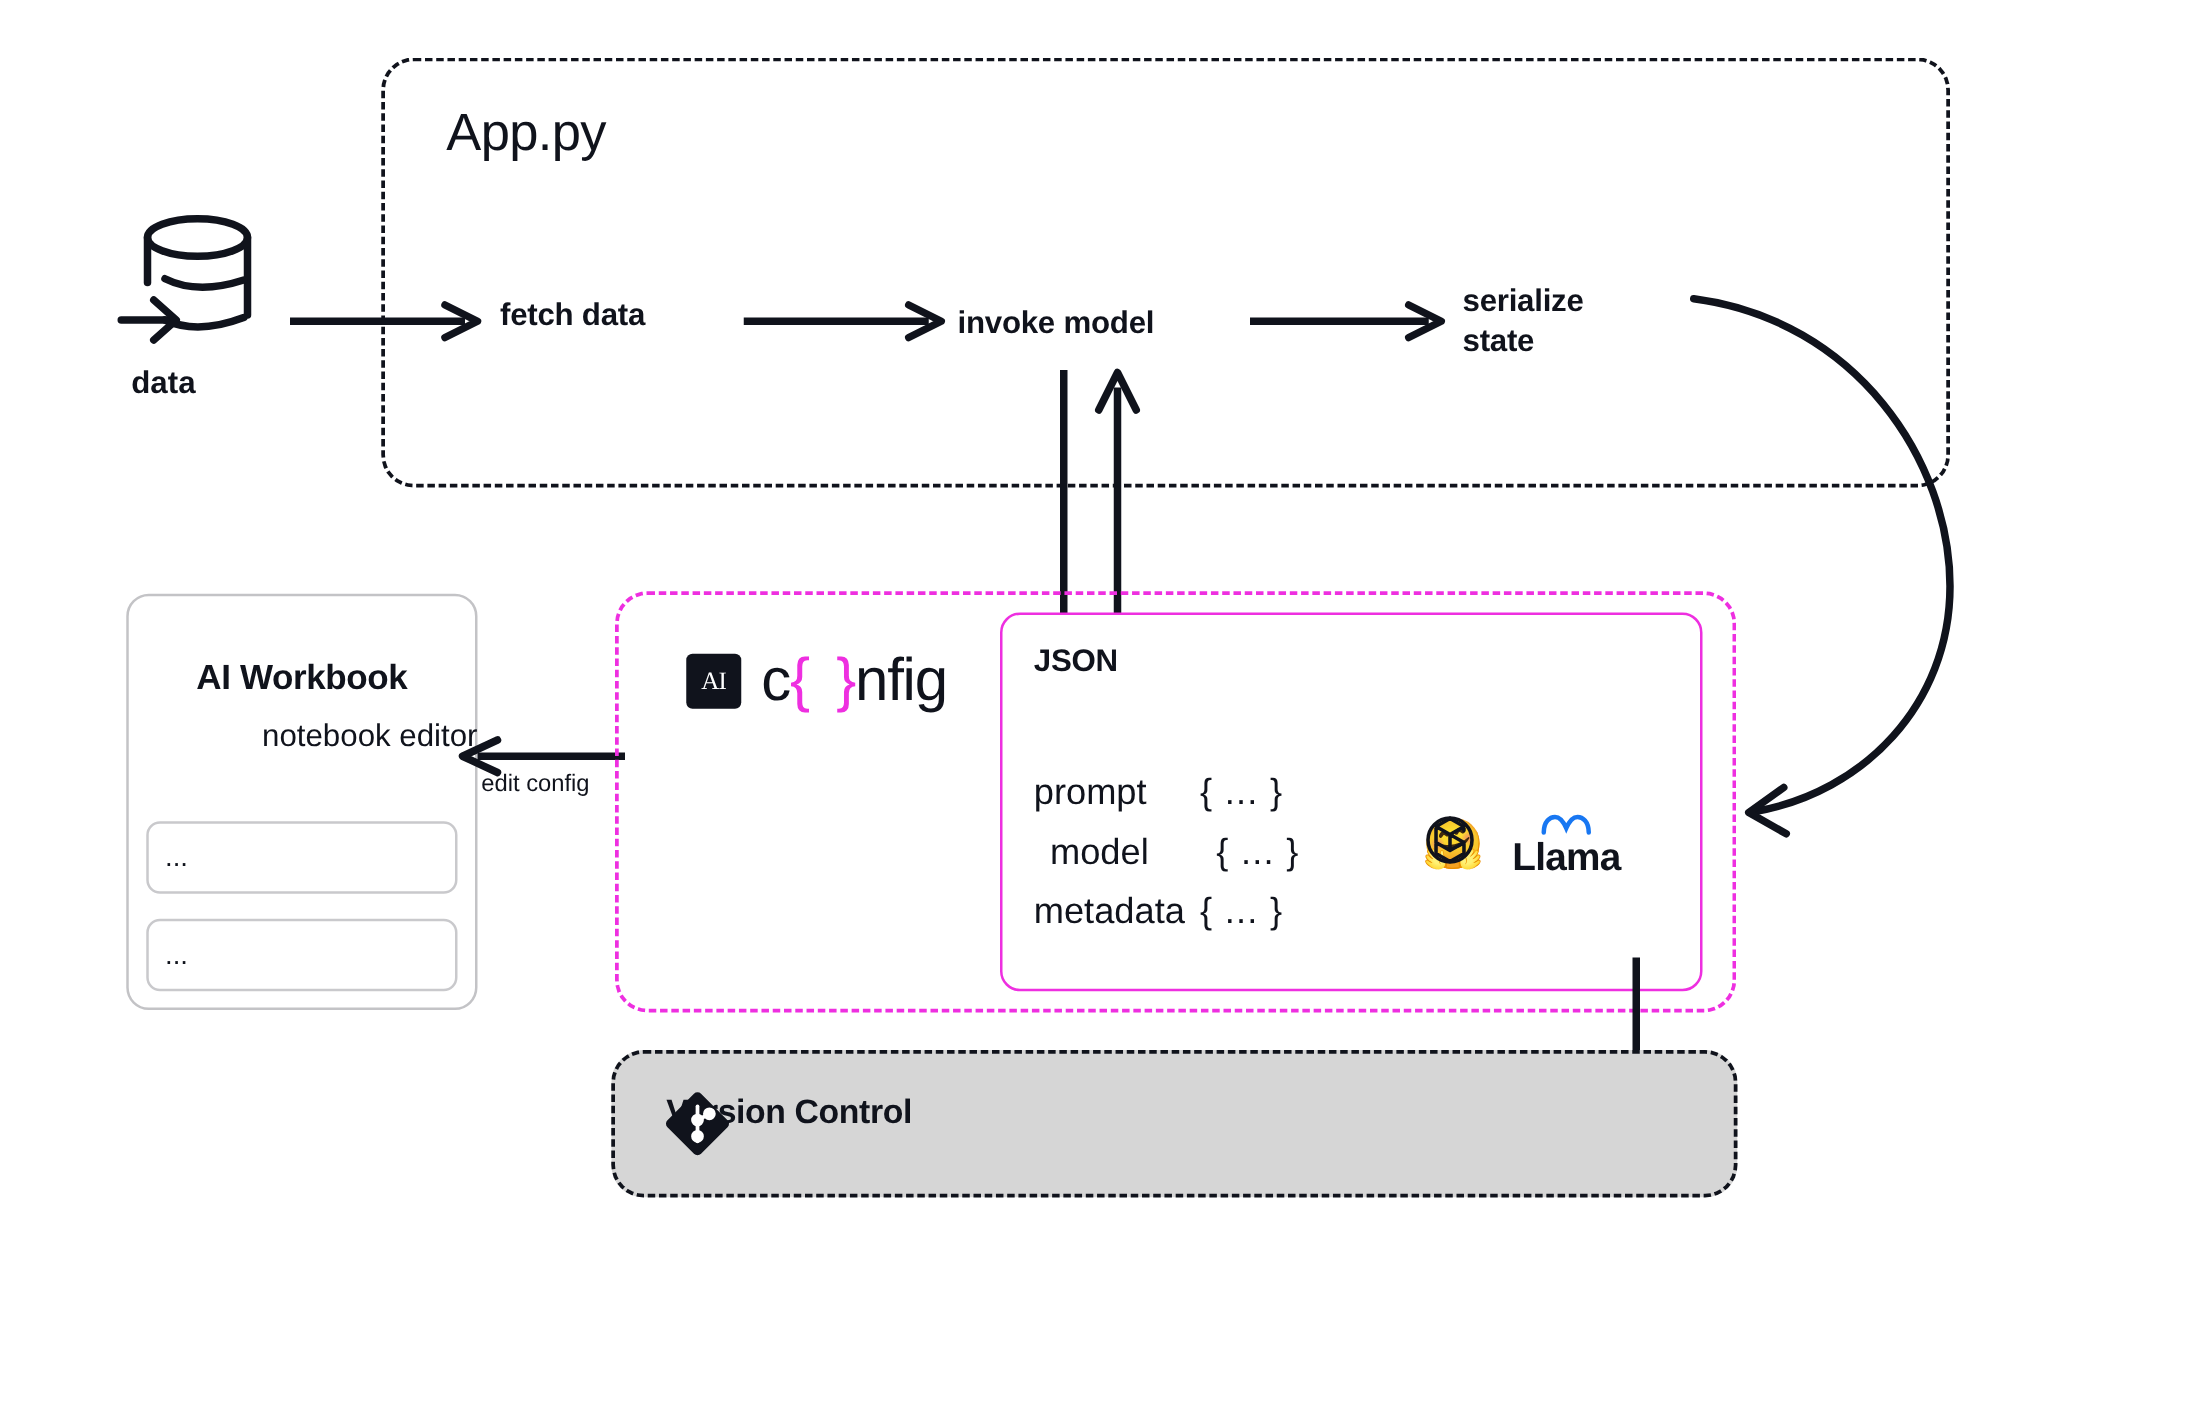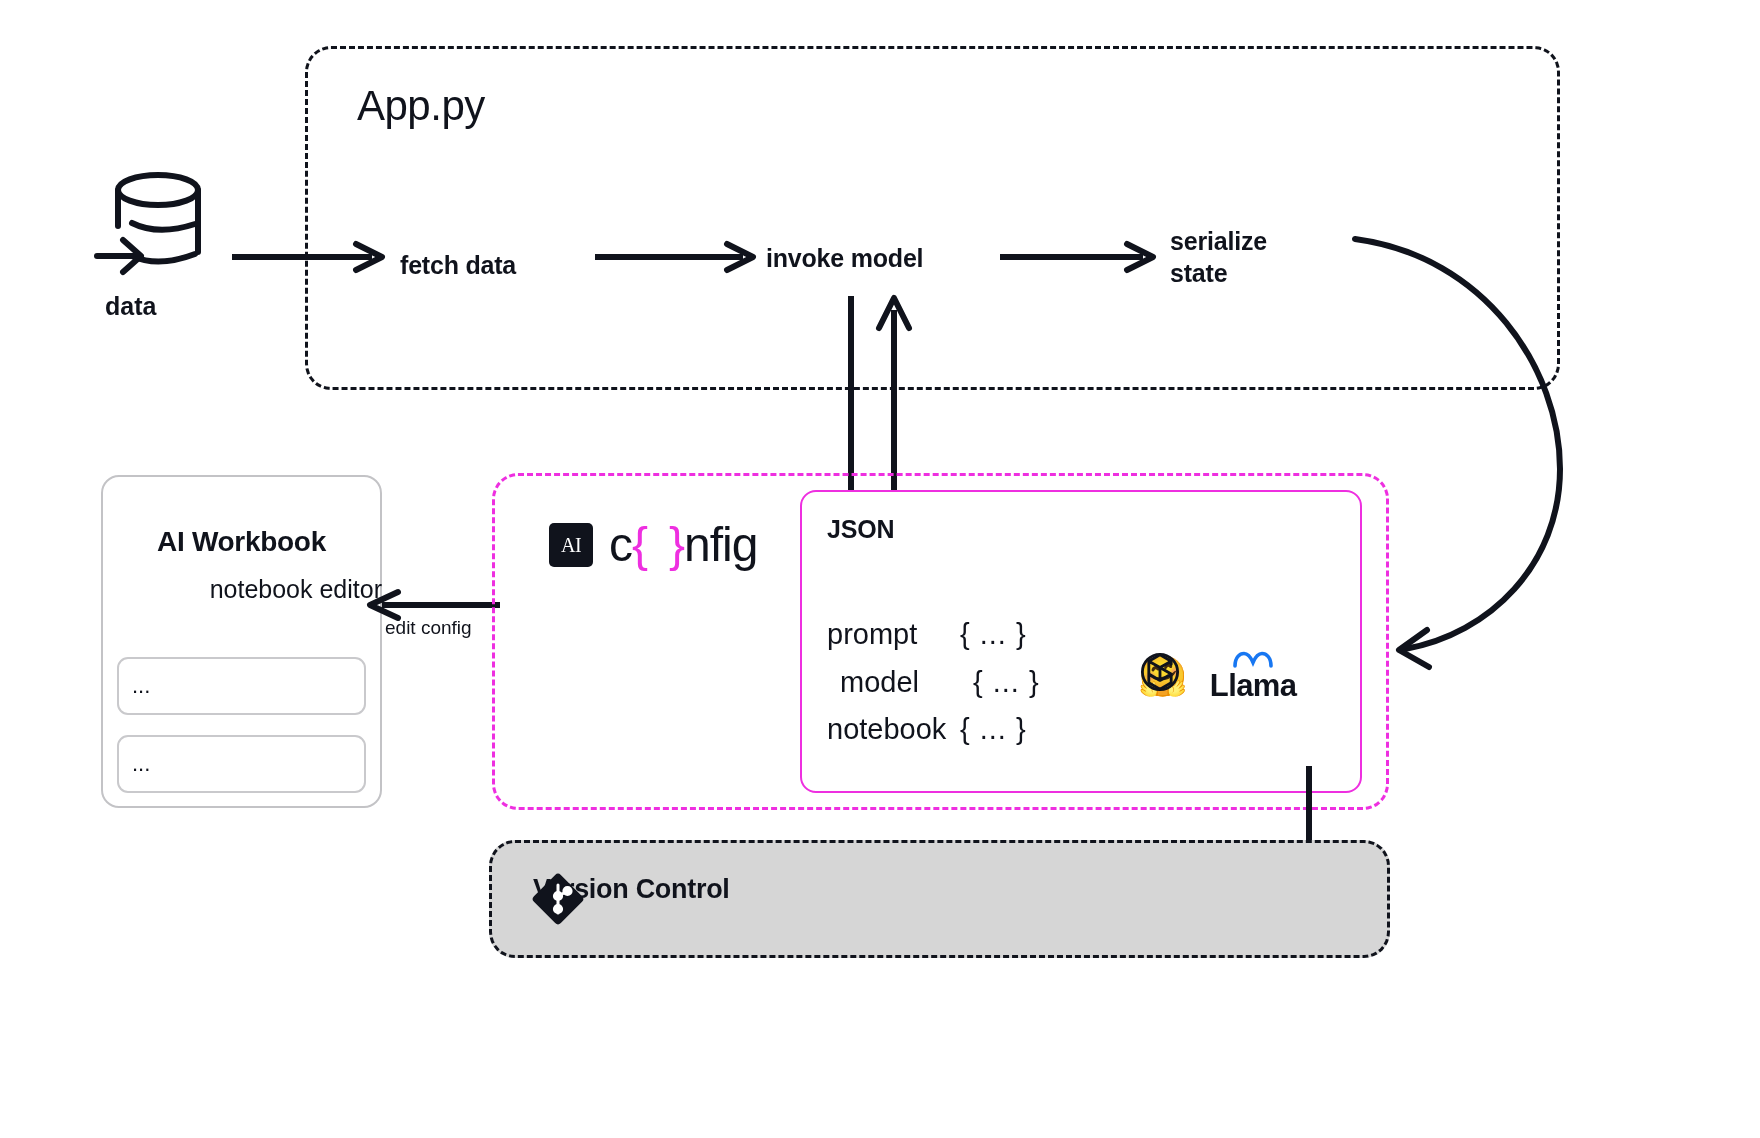--- a/index.html
+++ b/index.html
@@ -23,21 +23,21 @@
     left: 357px; top: 82px;
     font-size: 42px; font-weight: 400; color: #10131c;
     letter-spacing: -0.5px;
   }
 
   
   .step {
     font-size: 25px; font-weight: 700; color: #10131c;
     letter-spacing: -0.2px; line-height: 1.28;
   }
-  #step-fetch  { left: 400px; top: 249px; }
+  #step-fetch  { left: 400px; top: 236px; }
   #step-invoke { left: 766px; top: 242px; }
   #step-serial { left: 1170px; top: 225px; }
 
   
   #data-label {
     left: 105px; top: 292px;
     font-size: 25px; font-weight: 700; color: #10131c;
   }
 
   
@@ -242,21 +242,21 @@
 
   <div class="abs json-row" id="json-row-0">
     <span class="json-key">prompt</span>
     <span class="json-val">{ ... }</span>
   </div>
   <div class="abs json-row" id="json-row-1">
     <span class="json-key">model</span>
     <span class="json-val">{ ... }</span>
   </div>
   <div class="abs json-row" id="json-row-2">
-    <span class="json-key">notebook</span>
+    <span class="json-key">metadata</span>
     <span class="json-val">{ ... }</span>
   </div>
 
   <div class="abs" id="logos">
     <span id="hf-emoji">🤗</span>
     <span id="llama-lockup">
       <svg width="42" height="22" viewBox="0 0 42 22" style="position:relative">
         <path d="M3 16 C3 7, 8 3.5, 12 3.5 C17 3.5, 19.5 9, 21 12.5 C22.5 9, 25 3.5, 30 3.5 C34 3.5, 39 7, 39 16" fill="none" stroke="#1877f2" stroke-width="3.6" stroke-linecap="round"></path>
       </svg>
       <span id="llama-word">Llama</span>

